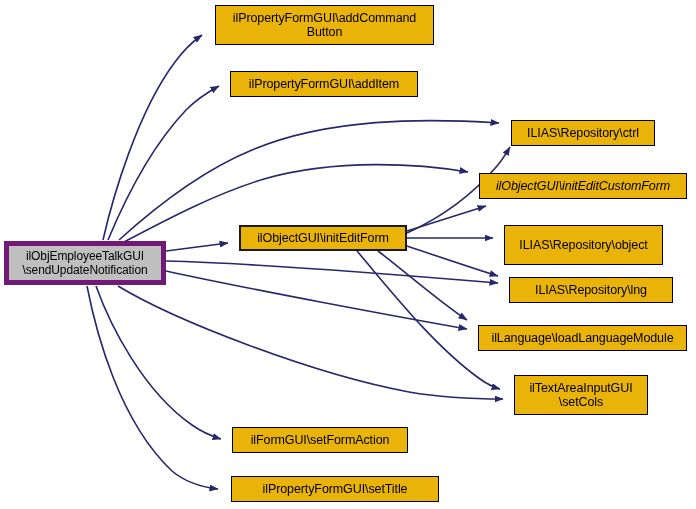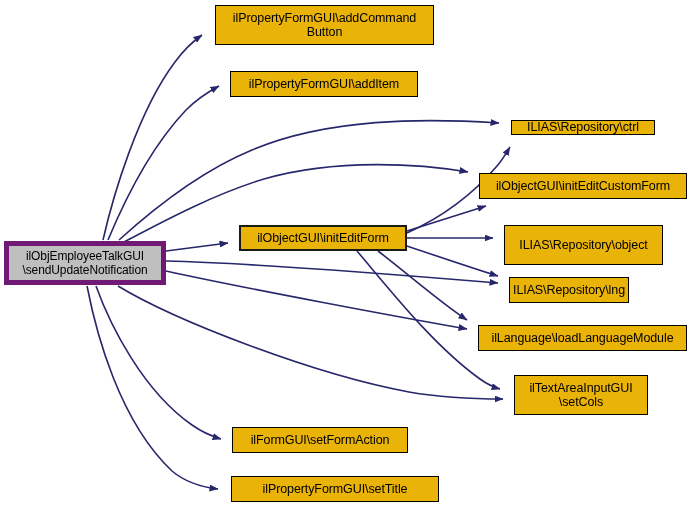--- a/index.html
+++ b/index.html
@@ -105,37 +105,37 @@
 
   <div class="gnode plain" style="left:215px; top:5px; width:219px; height:40px;">
     <span class="gnode-label">ilPropertyFormGUI\addCommand
 Button</span>
   </div>
 
   <div class="gnode plain" style="left:230px; top:71px; width:188px; height:26px;">
     <span class="gnode-label">ilPropertyFormGUI\addItem</span>
   </div>
 
-  <div class="gnode plain" style="left:511px; top:120px; width:144px; height:15px;">
+  <div class="gnode plain" style="left:511px; top:120px; width:144px; height:26px;">
     <span class="gnode-label">ILIAS\Repository\ctrl</span>
   </div>
 
-  <div class="gnode plain" style="left:479px; top:173px; width:208px; height:26px;">
+  <div class="gnode plain" style="left:479px; top:173px; width:208px; height:26px;font-style:italic;">
     <span class="gnode-label">ilObjectGUI\initEditCustomForm</span>
   </div>
 
   <div class="gnode current" style="left:239px; top:225px; width:168px; height:26px;">
     <span class="gnode-label">ilObjectGUI\initEditForm</span>
   </div>
 
   <div class="gnode plain" style="left:504px; top:225px; width:159px; height:40px;">
     <span class="gnode-label">ILIAS\Repository\object</span>
   </div>
 
-  <div class="gnode plain" style="left:509px; top:277px; width:120px; height:26px;">
+  <div class="gnode plain" style="left:509px; top:277px; width:164px; height:26px;">
     <span class="gnode-label">ILIAS\Repository\lng</span>
   </div>
 
   <div class="gnode plain" style="left:478px; top:325px; width:209px; height:26px;">
     <span class="gnode-label">ilLanguage\loadLanguageModule</span>
   </div>
 
   <div class="gnode plain" style="left:514px; top:375px; width:134px; height:40px;">
     <span class="gnode-label">ilTextAreaInputGUI
 \setCols</span>

